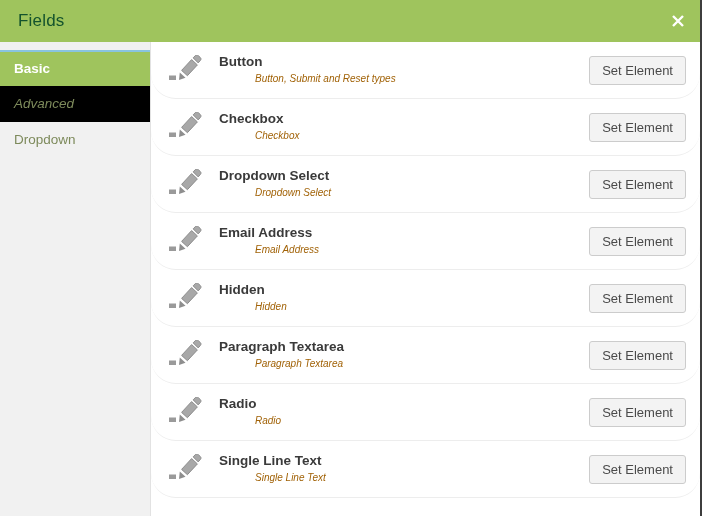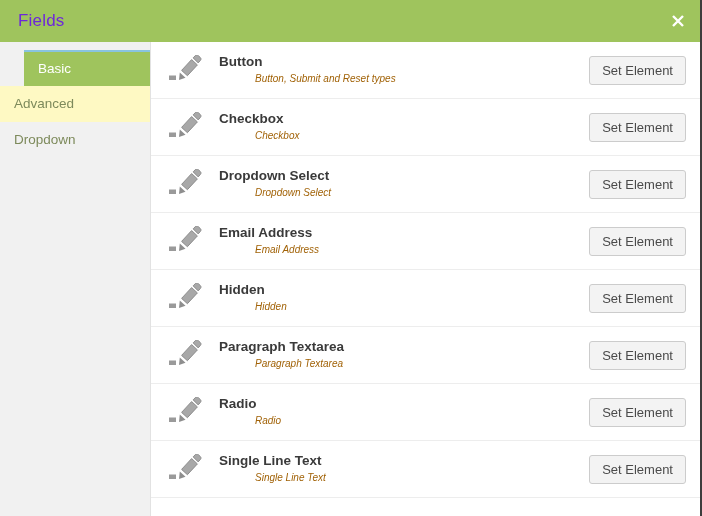--- a/index.html
+++ b/index.html
@@ -28,21 +28,21 @@
   .modal-header {
     height: 42px;
     background: #9fc45d;
     display: flex;
     align-items: center;
     justify-content: space-between;
     padding: 0 0 0 18px;
     box-sizing: border-box;
   }
   .modal-title {
-    color: #6d28d9;
+    color: #14532d;
     font-size: 17px;
     font-weight: normal;
     letter-spacing: 0.2px;
     line-height: 42px;
   }
   .close-btn {
     width: 44px;
     height: 42px;
     display: flex;
     align-items: center;
@@ -75,44 +75,45 @@
     padding-left: 14px;
     font-size: 13.5px;
     color: #7d8a5b;
     box-sizing: border-box;
     cursor: pointer;
     white-space: nowrap;
   }
   .sb-item.active {
     background: #9fc45d;
     color: #ffffff;
-    font-weight: normal;
+    font-weight: bold;
     border-top: 2px solid #89c4e0;
     line-height: 33px;
-    margin-left: 24px;
   }
   .sb-item.hover {
-    background: #fef9c3;
+    background: #000000;
+    font-style: italic;
   }
 
   
   .list {
     flex: 1;
     background: #ffffff;
     box-sizing: border-box;
   }
   .list-row {
     display: flex;
     align-items: center;
     height: 57px;
     box-sizing: border-box;
     border-bottom: 1px solid #ededed;
     padding: 0 14px 0 0;
     background: #ffffff;
     cursor: pointer;
+    border-radius: 25px;
   }
   .list-row:first-child { border-top: 0; }
 
   .row-icon {
     width: 68px;
     min-width: 68px;
     display: flex;
     align-items: center;
     justify-content: center;
   }

